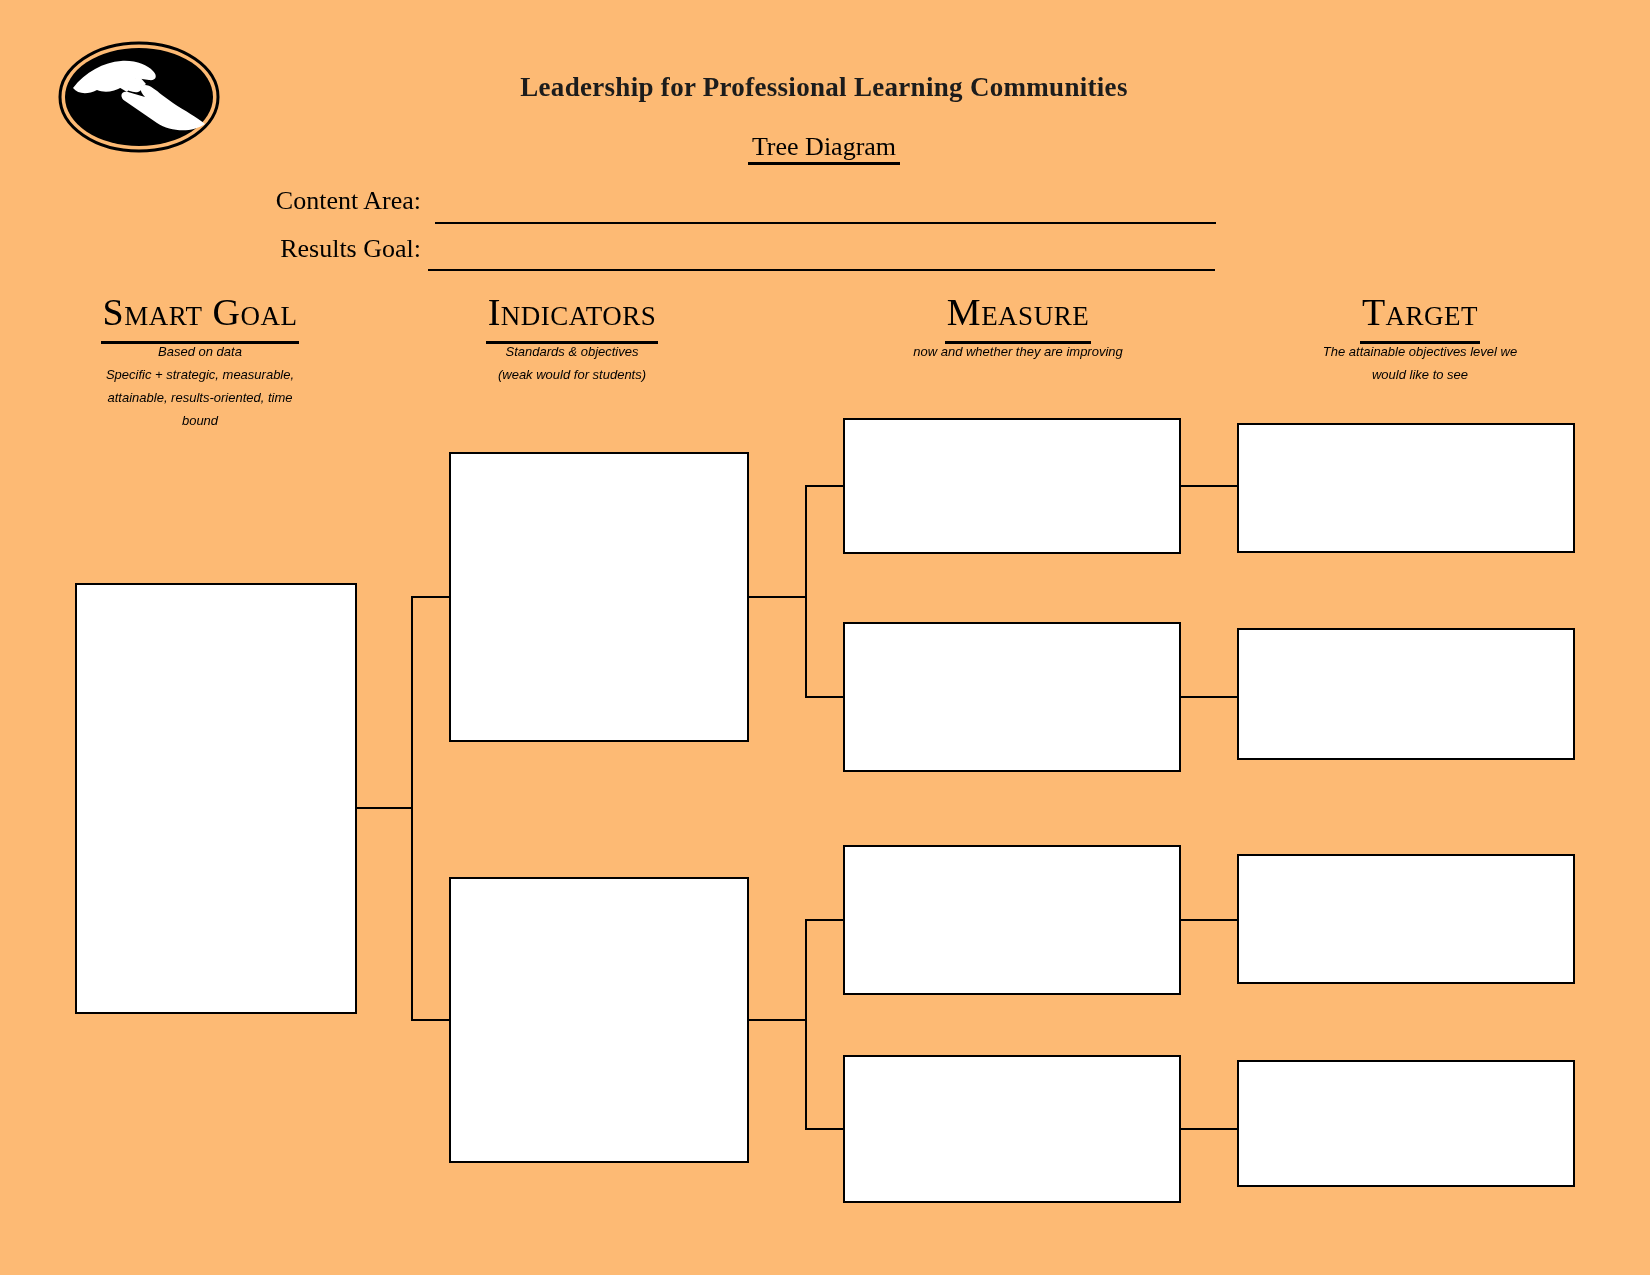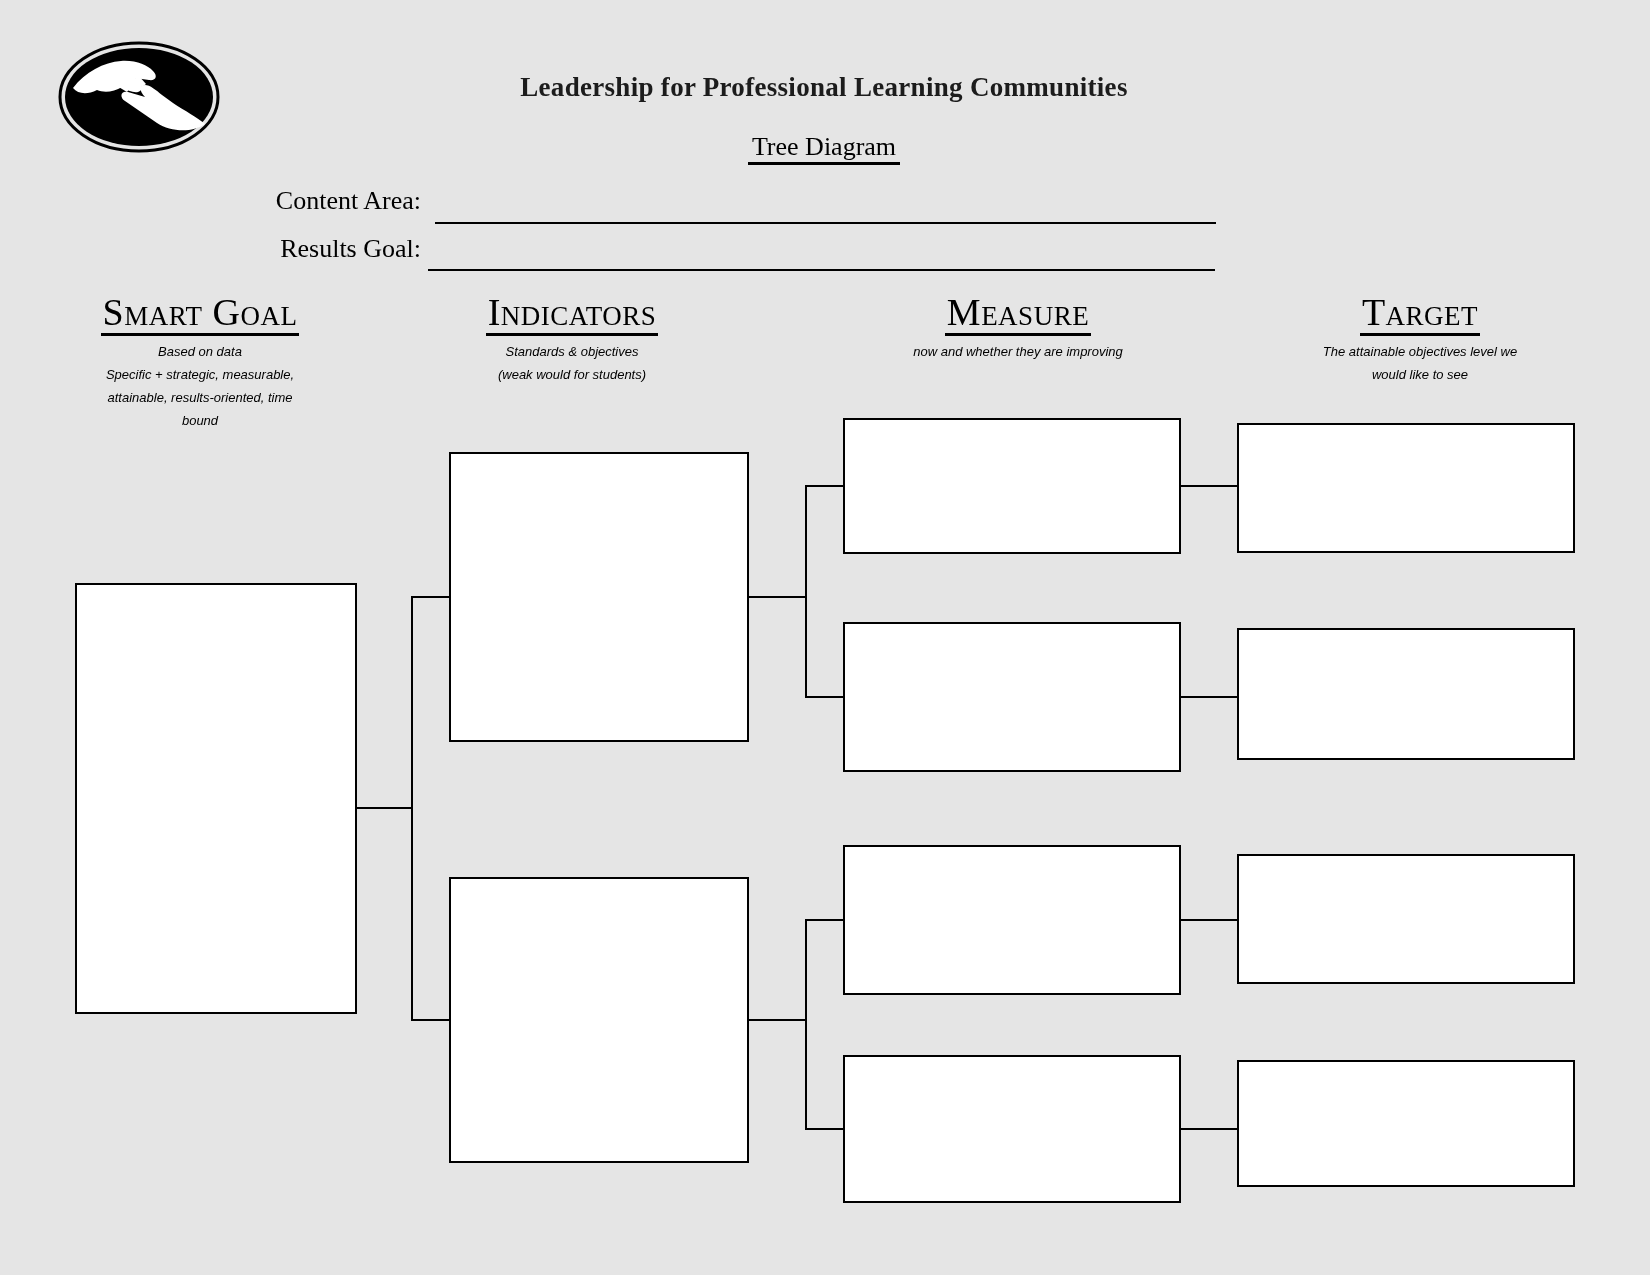--- a/index.html
+++ b/index.html
@@ -1,21 +1,21 @@
 <!DOCTYPE html>
 <html><head>
 <meta charset="utf-8">
 <title>Tree Diagram</title>
 <style>
   html, body { margin: 0; padding: 0; background: #ffffff; }
   .page {
     position: relative;
     width: 1650px;
     height: 1275px;
-    background: #e5e5e5;
+    background: #fdba74;
     font-family: "Liberation Serif", serif;
     color: #000;
     overflow: hidden;
   }
   .org-title {
     position: absolute;
     left: 324px; top: 72px; width: 1000px;
     text-align: center;
     font-size: 27px;
     font-weight: 700;
@@ -42,21 +42,21 @@
   }
   .col-head {
     position: absolute;
     top: 290px;
     width: 400px;
     text-align: center;
     font-variant: small-caps;
     font-size: 38px;
     letter-spacing: 0.5px;
   }
-  .col-head span { border-bottom: 3px solid #000; padding: 0 2px 0 2px; }
+  .col-head span { border-bottom: 3px solid #000; padding: 0 2px 8px 2px; }
   .col-desc {
     position: absolute;
     top: 340px;
     text-align: center;
     font-family: "Liberation Sans", sans-serif;
     font-style: italic;
     font-size: 13px;
     line-height: 23px;
   }
   .box {

